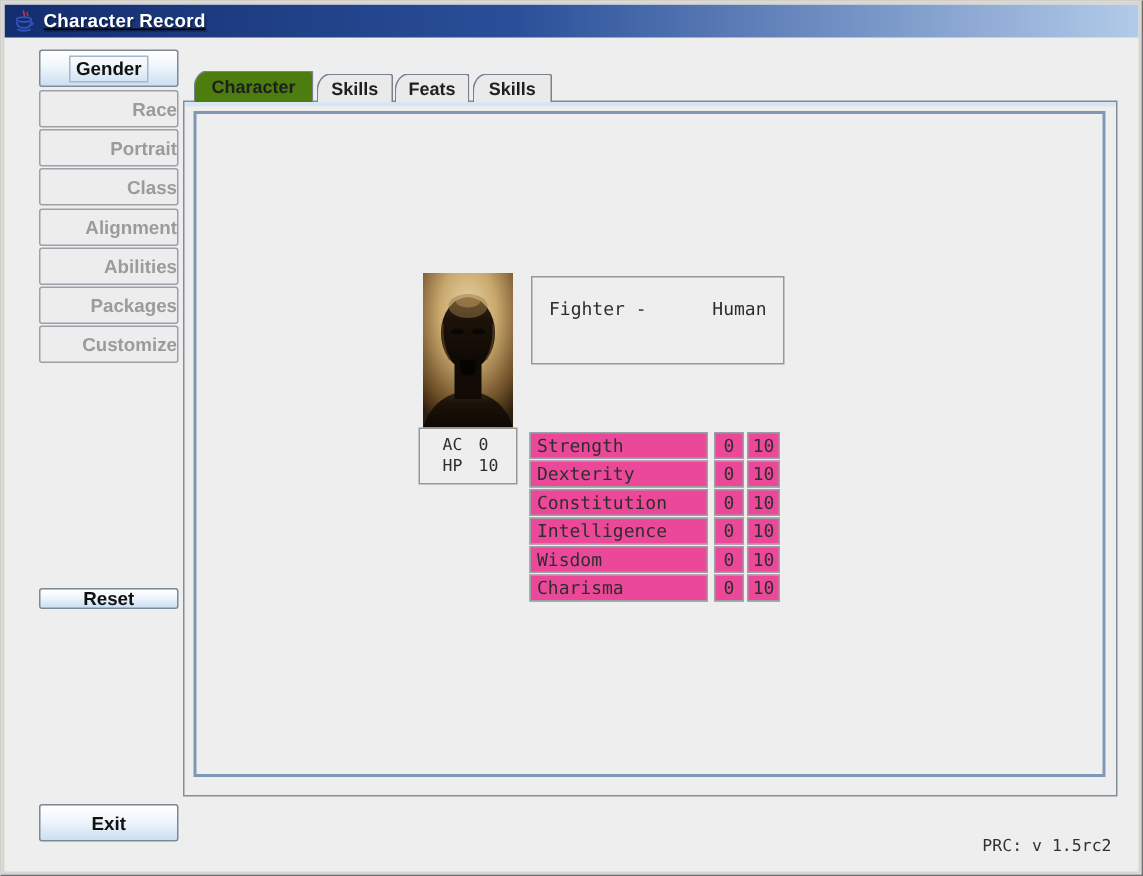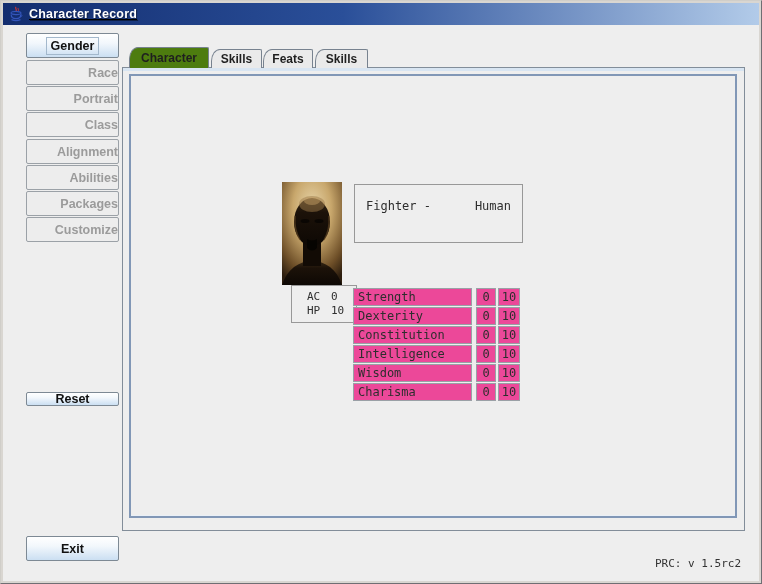--- a/index.html
+++ b/index.html
@@ -40,21 +40,21 @@
   .tab-content{position:absolute;left:121px;top:66px;width:623px;height:464px;box-sizing:border-box;
     border:1px solid #828d99;background:#eeeeee;box-shadow:inset 0 3px 0 #d8e5f2;z-index:1;}
   .inner-panel{position:absolute;left:128px;top:73px;width:608px;height:444px;box-sizing:border-box;
     border:2px solid #8197b6;box-shadow:inset 0 -1px 0 #eaf0f7;z-index:3;}
 
   .portrait{position:absolute;left:281px;top:181px;width:60px;height:103px;z-index:5;line-height:0;}
   .info-box{position:absolute;left:353px;top:183px;width:169px;height:59px;box-sizing:border-box;
     border:1px solid #989898;font-family:"DejaVu Sans Mono",monospace;font-size:12px;color:#2e2e2e;
     padding:10px 11px 0;z-index:5;}
   .info-line2{display:flex;justify-content:space-between;margin-top:4px;}
-  .achp{position:absolute;left:290px;top:284px;width:66px;height:38px;box-sizing:border-box;
+  .achp{position:absolute;left:278px;top:284px;width:66px;height:38px;box-sizing:border-box;
     border:1px solid #989898;font-family:"DejaVu Sans Mono",monospace;font-size:11px;color:#2e2e2e;
     padding-top:4px;z-index:5;}
   .achp-row{display:flex;padding-left:15px;line-height:14px;}
   .achp-row .lab{width:24px;}
 
   .ability-row{position:absolute;left:352px;width:167px;height:18px;z-index:5;}
   .abox{position:absolute;top:0;height:18px;box-sizing:border-box;border:1px solid #9aa0a6;
     background:#ec4899;font-family:"DejaVu Sans Mono",monospace;font-size:12px;color:#2e2e2e;}
   .ability-name{left:0;width:119px;padding:1px 0 0 4px;}
   .ability-mod{left:123px;width:20px;display:flex;align-items:center;justify-content:center;}

